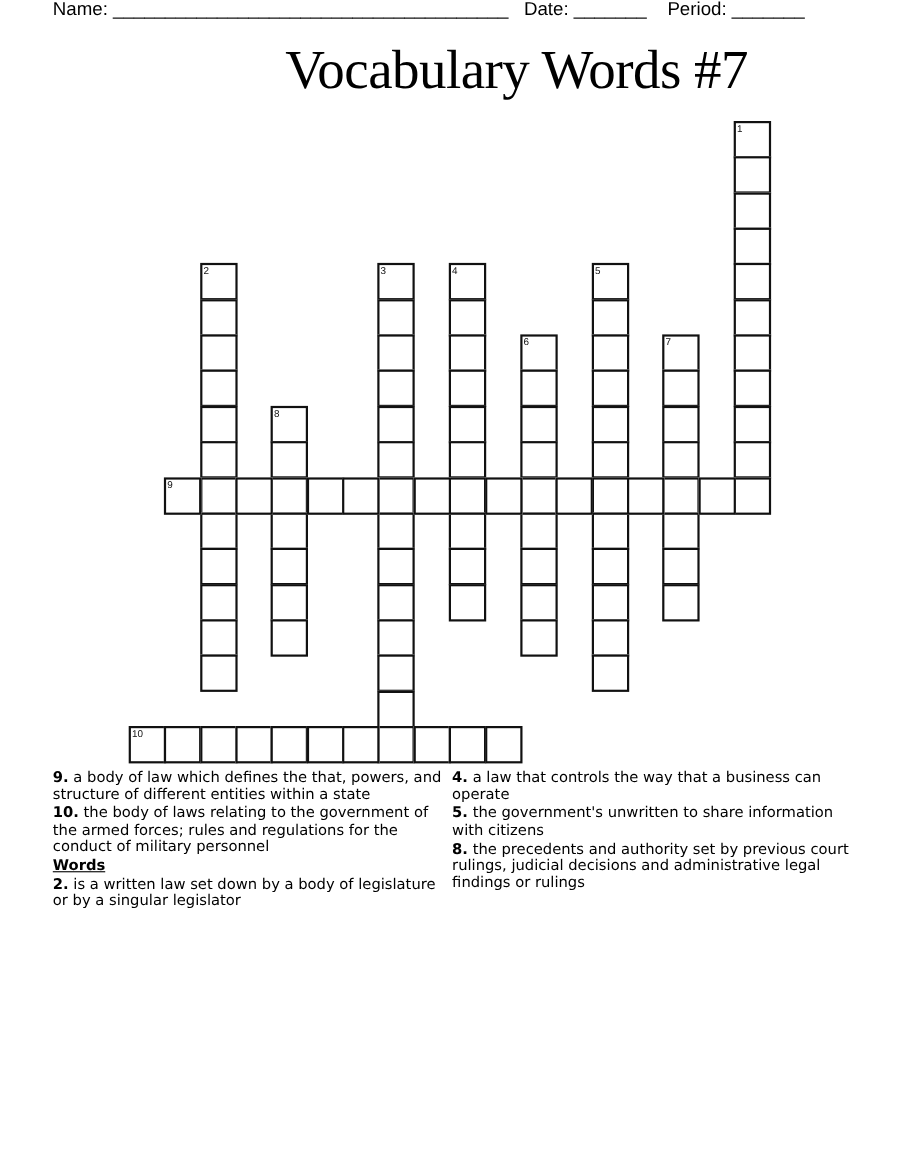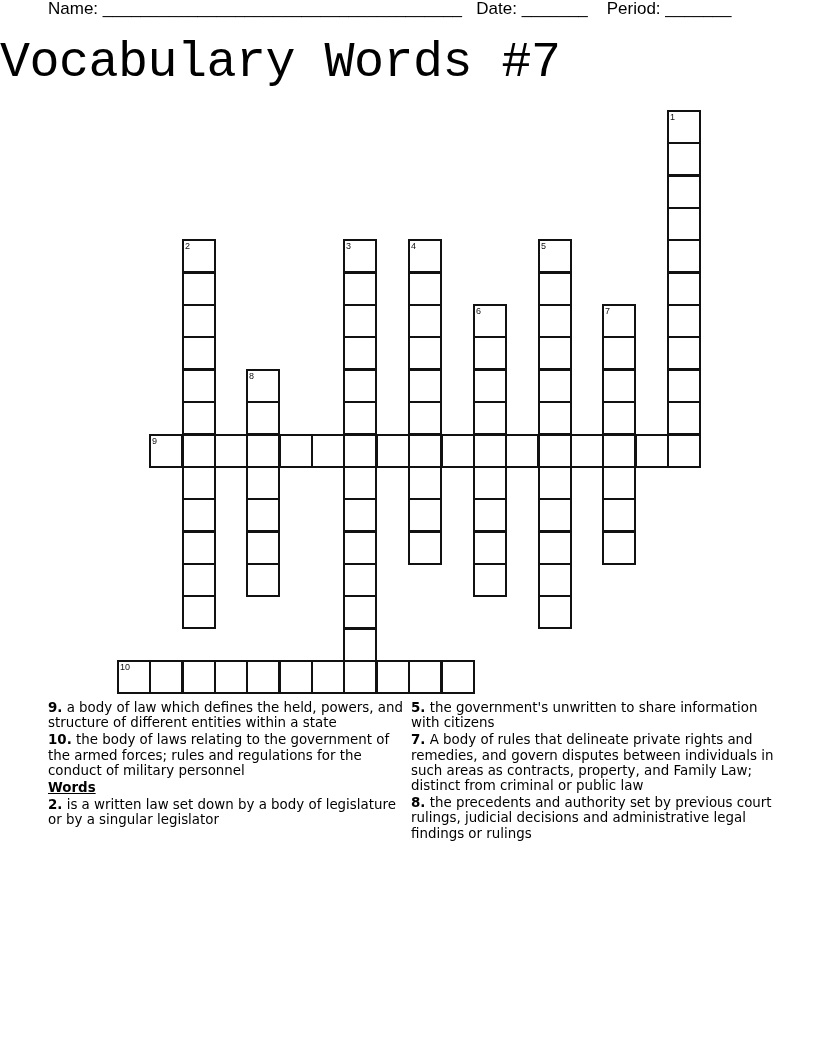--- a/index.html
+++ b/index.html
@@ -4,22 +4,22 @@
 <style>
   html, body { margin: 0; padding: 0; background: #ffffff; }
   body { width: 816px; height: 1056px; position: relative; overflow: hidden; color: #000; }
   .header-line {
     position: absolute; top: -1px; left: 48px; width: 720px;
     font-family: "Liberation Sans", sans-serif; font-size: 17px; line-height: 20px;
     white-space: pre;
   }
   .header-line span { white-space: pre; }
   .title {
-    position: absolute; top: 30px; left: 0; width: 680px; text-align: left;
-    font-family: Liberation Mono, monospace; font-size: 50px; line-height: 66px;
+    position: absolute; top: 30px; left: 0; width: 680px; text-align: right;
+    font-family: Liberation Serif, serif; font-size: 50px; line-height: 66px;
     letter-spacing: -0.5px;
   }
   .grid { position: absolute; left: 0; top: 0; width: 816px; height: 700px; }
   .cell {
     position: absolute; box-sizing: border-box; background: #fff;
     border: 2px solid #111;
   }
   .cell .num {
     position: absolute; left: 1px; top: 0px;
     font-family: "Liberation Sans", sans-serif; font-size: 9px; line-height: 10px; color: #111;
@@ -160,23 +160,23 @@
     <div class="cell" style="left: 214px; top: 660px; width: 34px; height: 34px;"></div>
     <div class="cell" style="left: 246px; top: 660px; width: 34px; height: 34px;"></div>
     <div class="cell" style="left: 279px; top: 660px; width: 34px; height: 34px;"></div>
     <div class="cell" style="left: 311px; top: 660px; width: 34px; height: 34px;"></div>
     <div class="cell" style="left: 376px; top: 660px; width: 34px; height: 34px;"></div>
     <div class="cell" style="left: 408px; top: 660px; width: 34px; height: 34px;"></div>
     <div class="cell" style="left: 441px; top: 660px; width: 34px; height: 34px;"></div>
   </div>
 
 <div class="clues left">
-  <div class="clue"><b>9.</b><span> a body of law which defines the held, powers, and structure of different entities within a state</span></div>
+  <div class="clue"><b>9.</b><span> a body of law which defines the that, powers, and structure of different entities within a state</span></div>
   <div class="clue"><b>10.</b><span> the body of laws relating to the government of the armed forces; rules and regulations for the conduct of military personnel</span></div>
   <div class="clue-heading">Words</div>
   <div class="clue"><b>2.</b><span> is a written law set down by a body of legislature or by a singular legislator</span></div>
 </div>
 
 <div class="clues right">
+  <div class="clue"><b>4.</b><span> a law that controls the way that a business can operate</span></div>
   <div class="clue"><b>5.</b><span> the government's unwritten to share information with citizens</span></div>
-  <div class="clue"><b>7.</b><span> A body of rules that delineate private rights and remedies, and govern disputes between individuals in such areas as contracts, property, and Family Law; distinct from criminal or public law</span></div>
   <div class="clue"><b>8.</b><span> the precedents and authority set by previous court rulings, judicial decisions and administrative legal findings or rulings</span></div>
 </div>
 
 </body></html>

